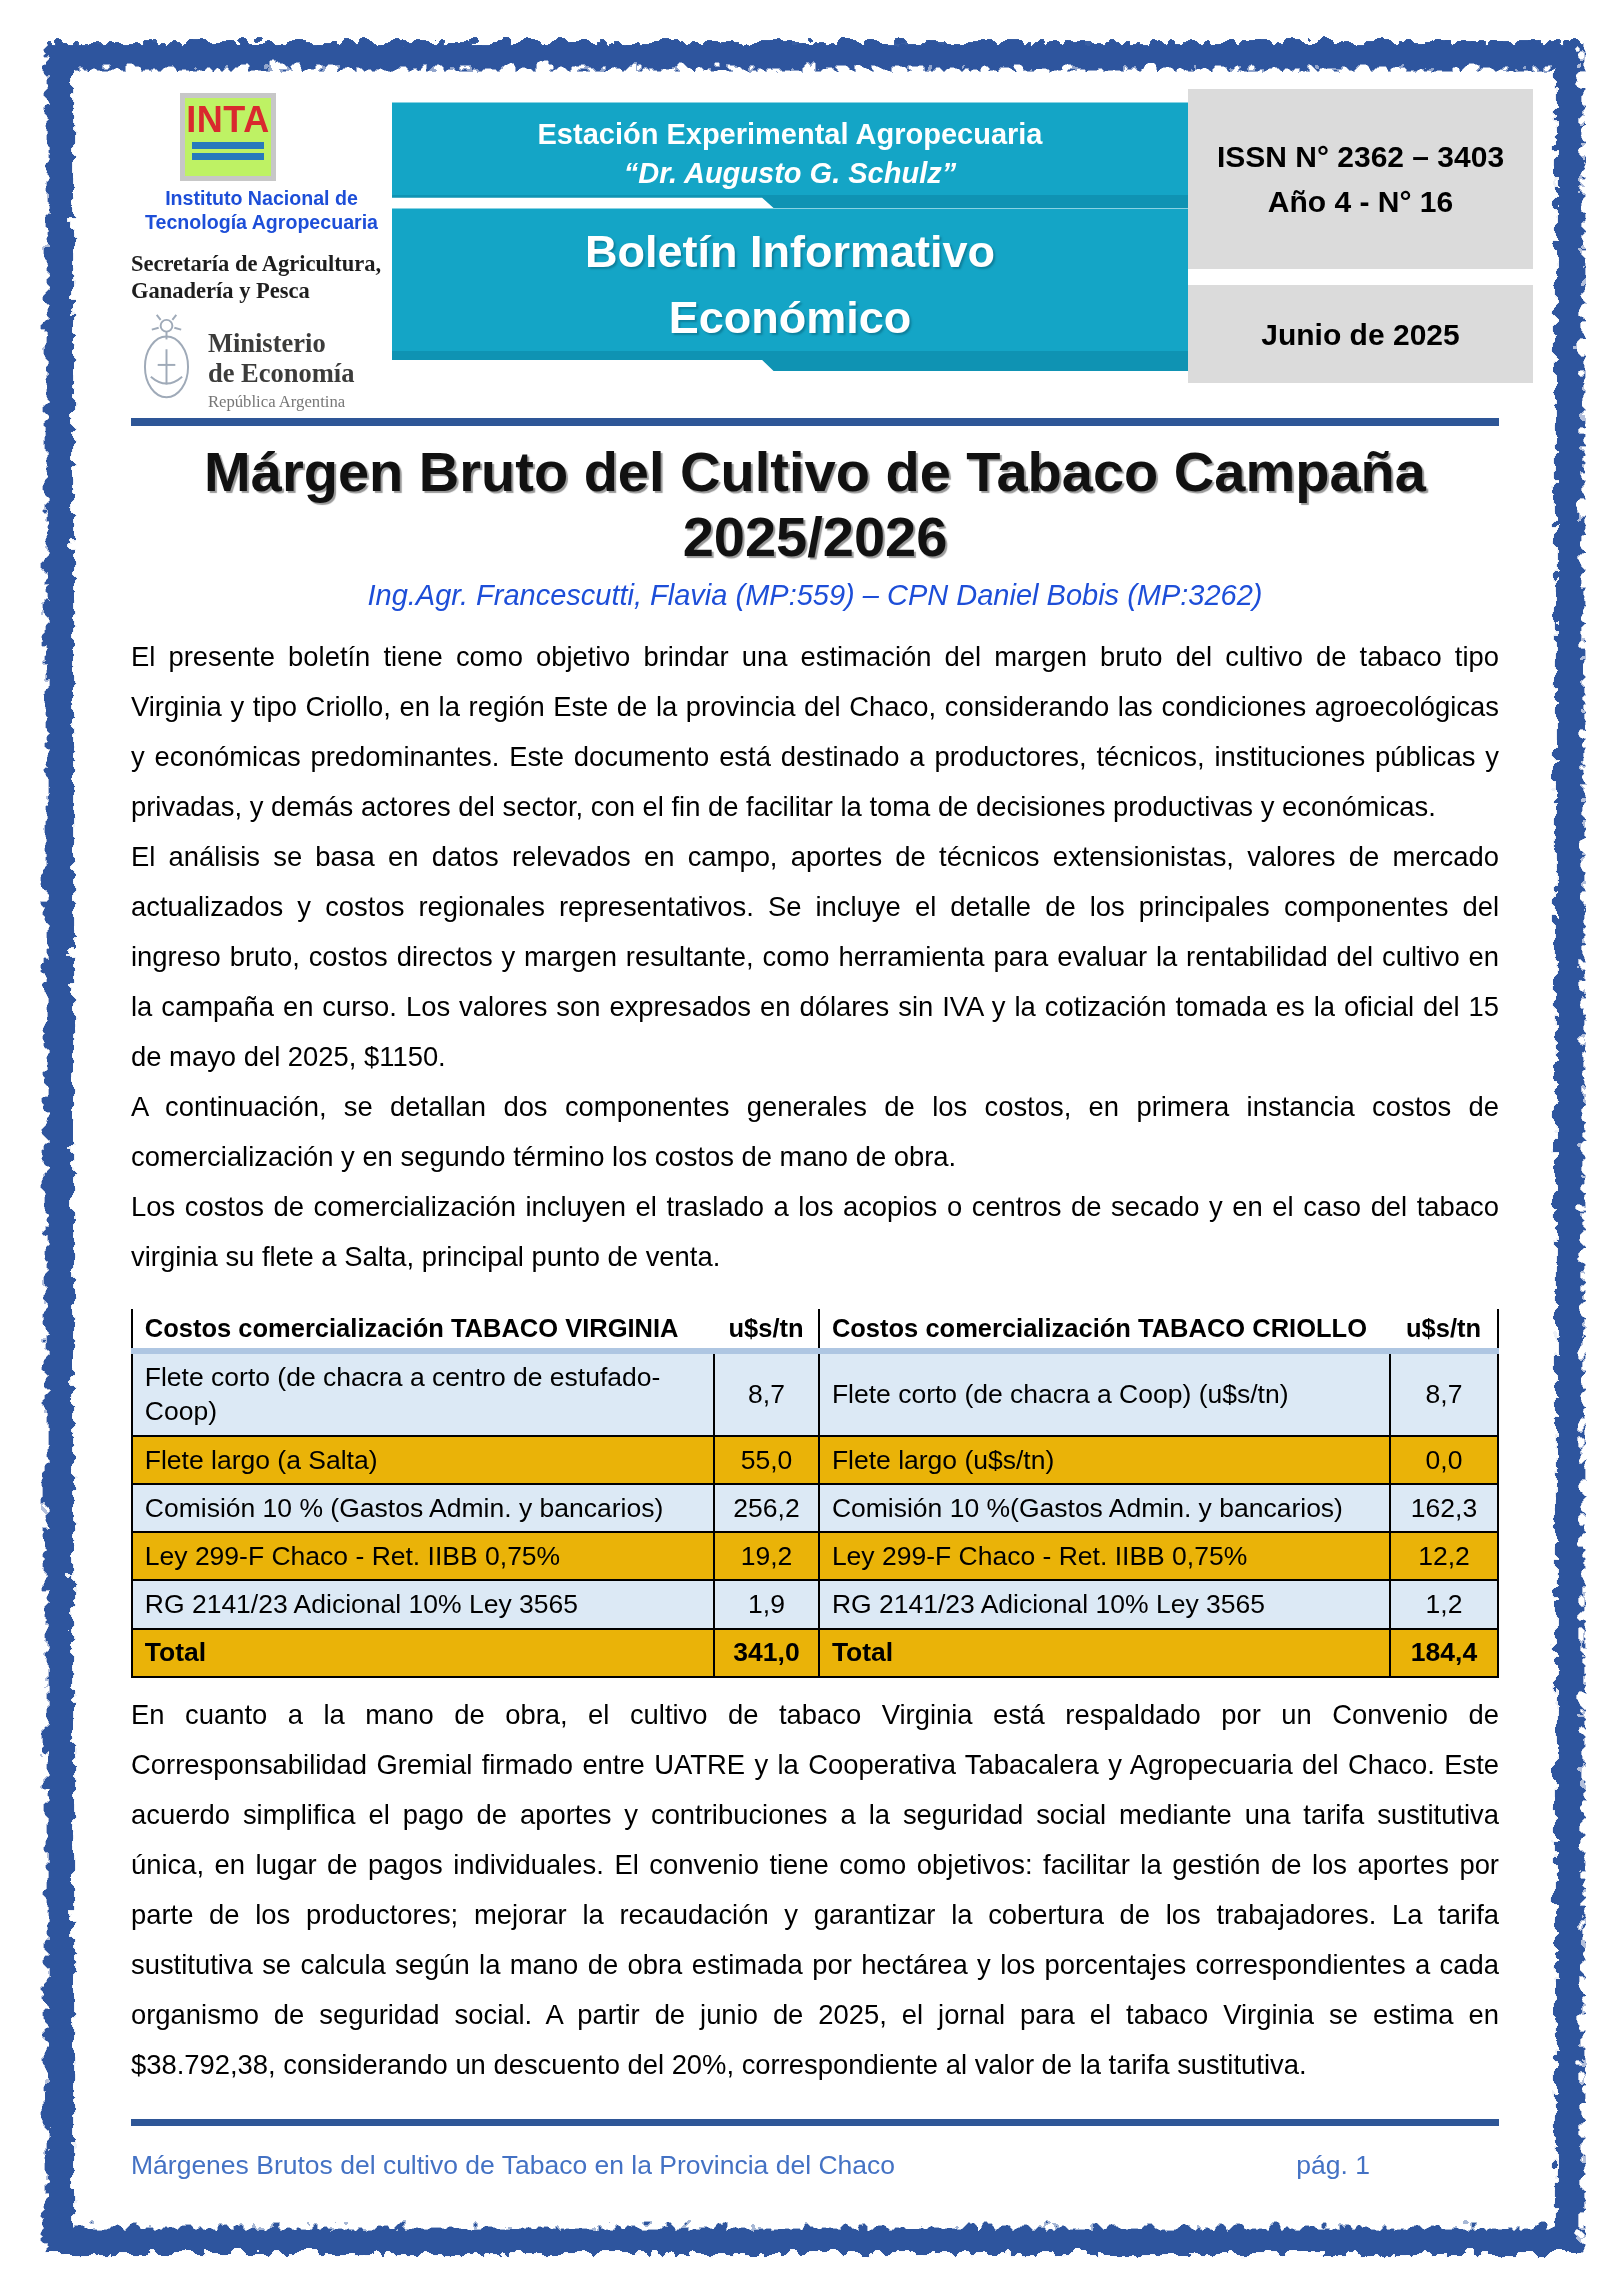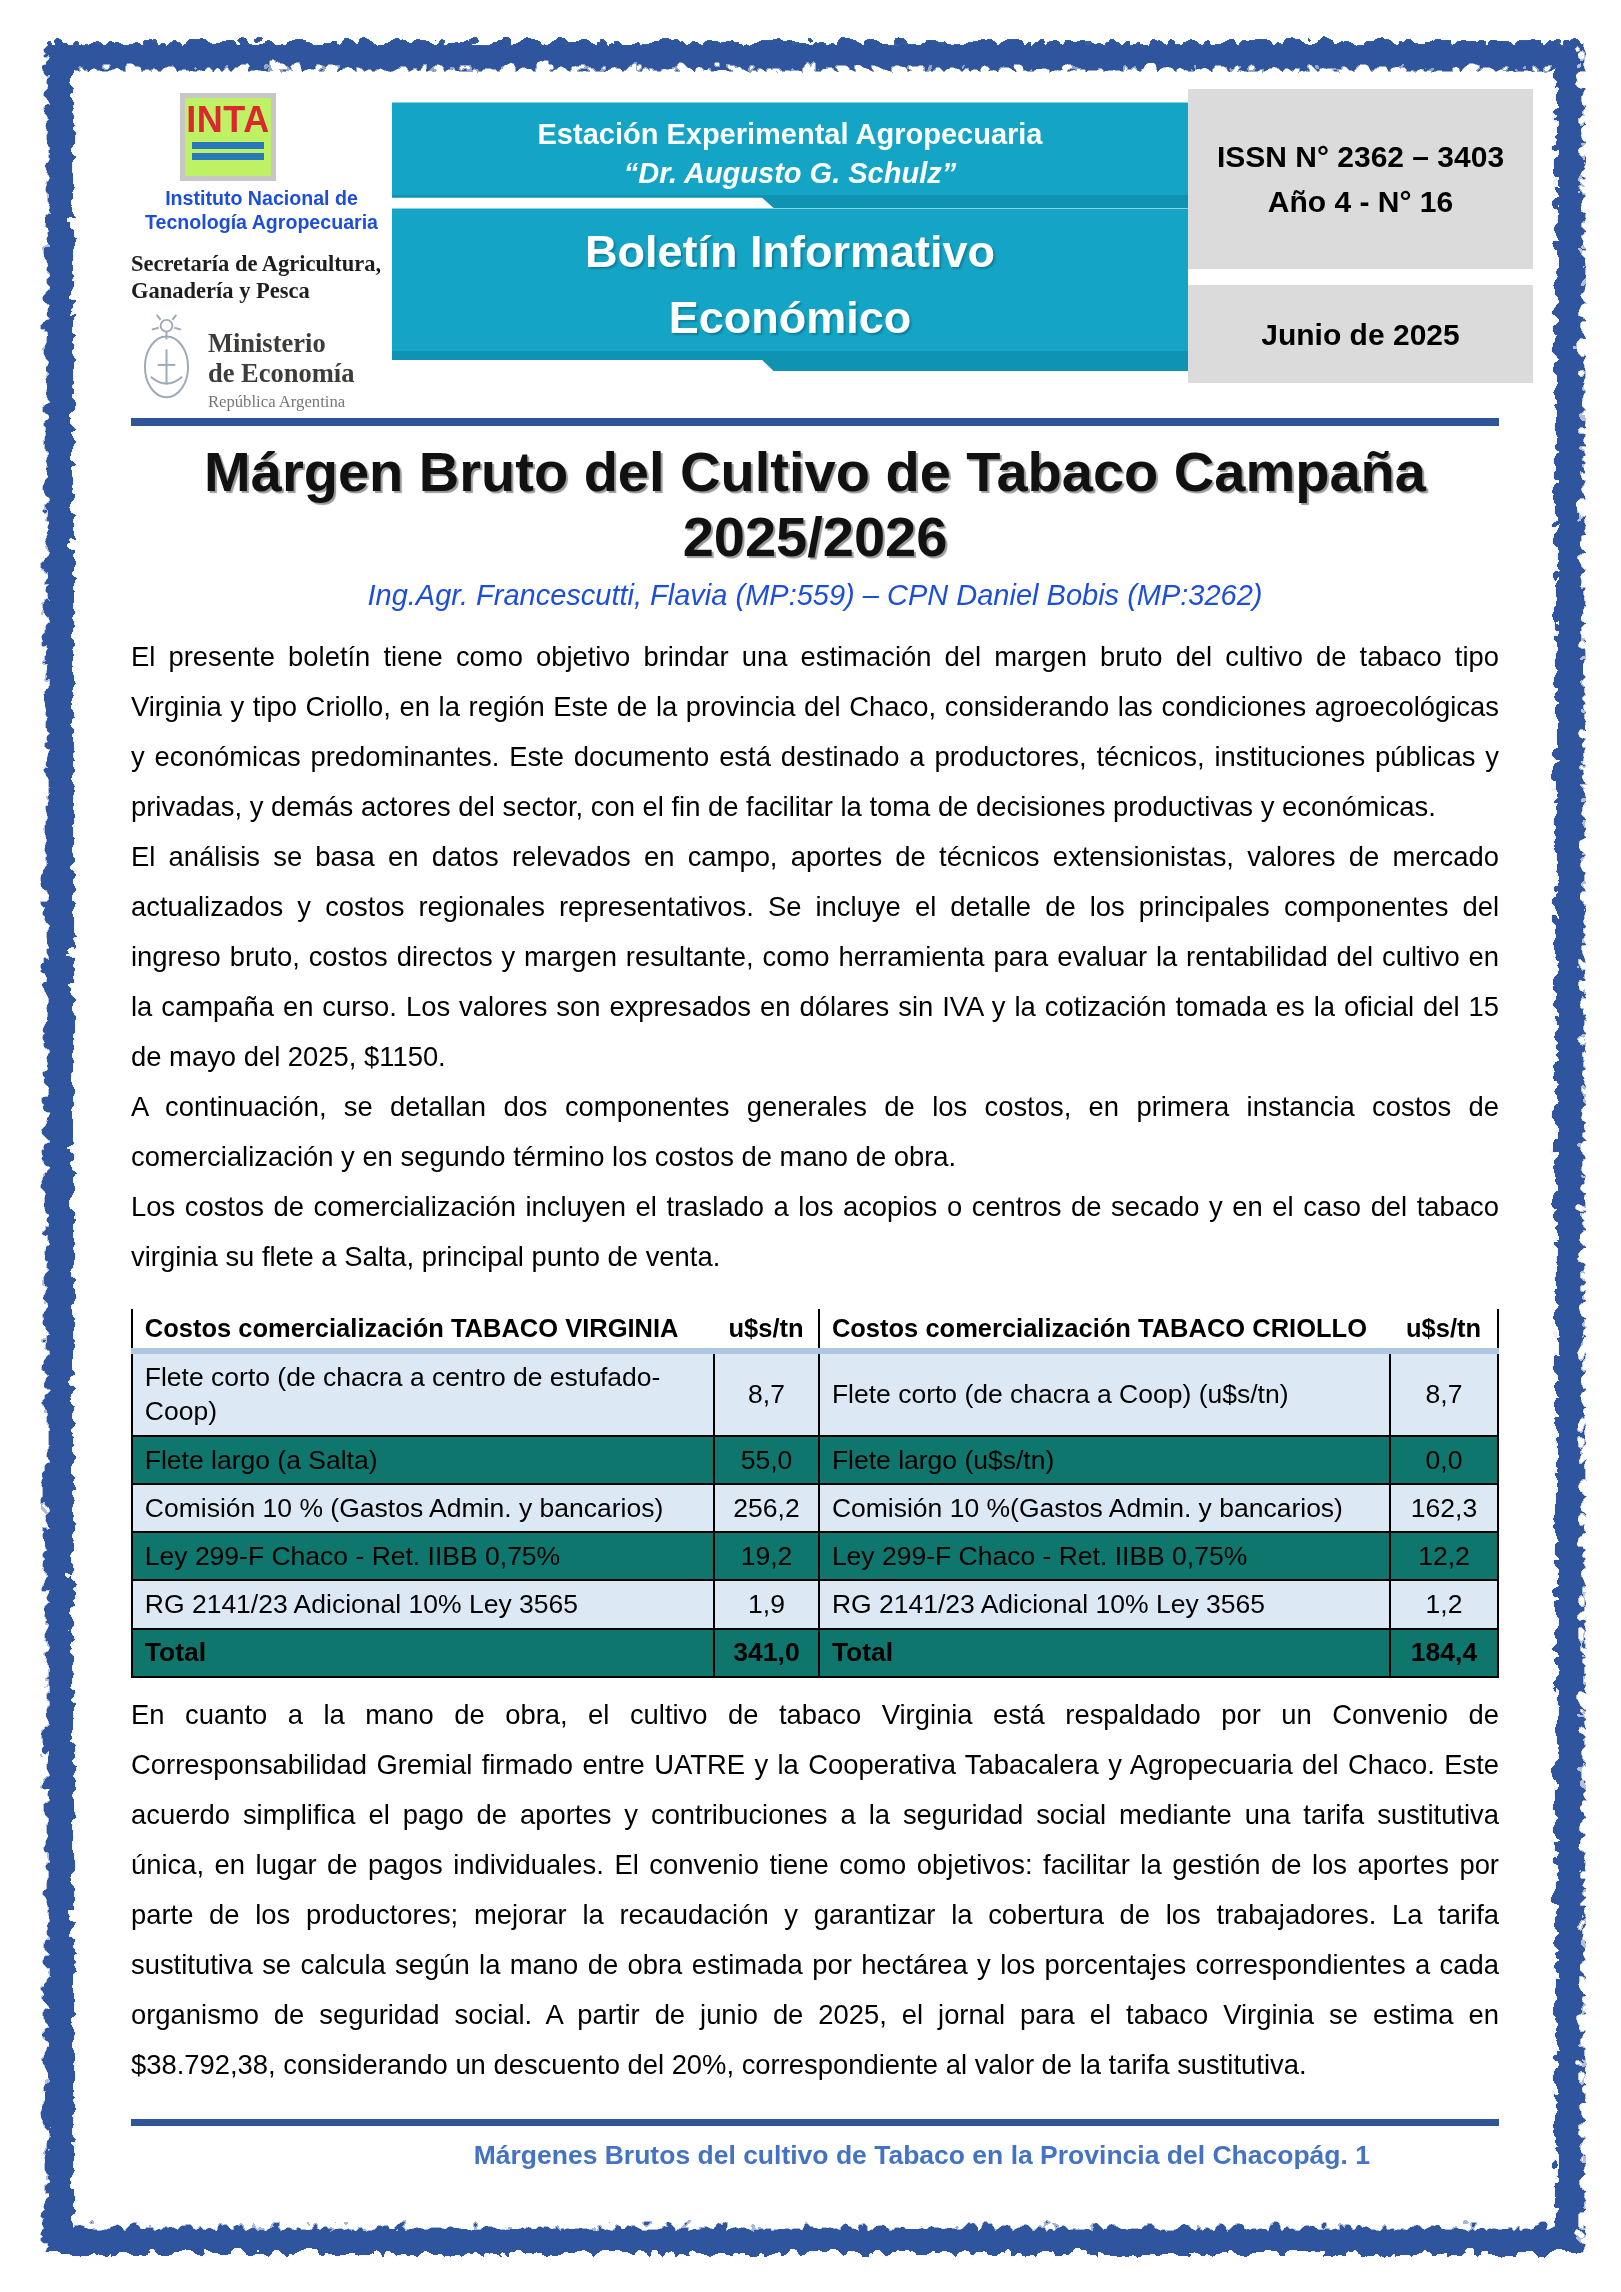--- a/index.html
+++ b/index.html
@@ -47,31 +47,31 @@
   .authors{margin-top:9.8px;text-align:center;font-size:29px;font-style:italic;color:#1d4ed8;}
   
   .body-text{margin-top:19.6px;font-size:27.4px;line-height:50px;text-align:justify;}
   .body-text p{margin:0;}
   .after-table{margin-top:11.8px;}
   
   .cost-table{width:100%;border-collapse:collapse;margin-top:27.4px;font-size:26.5px;table-layout:fixed;}
   .cost-table th{font-weight:bold;padding:4.9px 11.8px;border-bottom:6.9px solid #AEC6E2;white-space:nowrap;
     font-size:25.5px;text-align:left;}
   .cost-table th.unit{text-align:center;padding:4.9px 2px;}
-  .cost-table td{border:2px solid #000;padding:5.9px 11.8px;line-height:1.3;background:#0f766e;}
+  .cost-table td{border:2px solid #000;padding:5.9px 11.8px;line-height:1.3;background:#eab308;}
   .cost-table td.val{text-align:center;padding:5.9px 3.9px;}
   .b-left{border-left:2px solid #000;}
   .b-mid{border-right:2.9px solid #000 !important;}
   .b-right{border-right:2px solid #000;}
   tr.shade td{background:#DCE9F5;}
   tr.total td{font-weight:bold;}
   
   .footer-rule{height:7.8px;background:#2E5697;margin-top:29px;}
-  .footer-row{display:flex;justify-content:flex-end;margin-top:14px;
-    font-weight:bold;font-size:26.5px;color:#4472C4;}
+  .footer-row{display:flex;justify-content:space-between;margin-top:24px;
+    font-weight:normal;font-size:26.5px;color:#4472C4;}
   .footer-page{margin-right:129px;}
 </style>
 </head>
 <body>
 
 <svg class="frame-svg" width="1621" height="2293" viewBox="0 0 1654 2339">
   <defs>
     <filter id="rough" x="-5%" y="-5%" width="110%" height="110%">
       <feTurbulence type="turbulence" baseFrequency="0.055" numOctaves="2" seed="8" result="n"></feTurbulence>
       <feDisplacementMap in="SourceGraphic" in2="n" scale="16"></feDisplacementMap>

